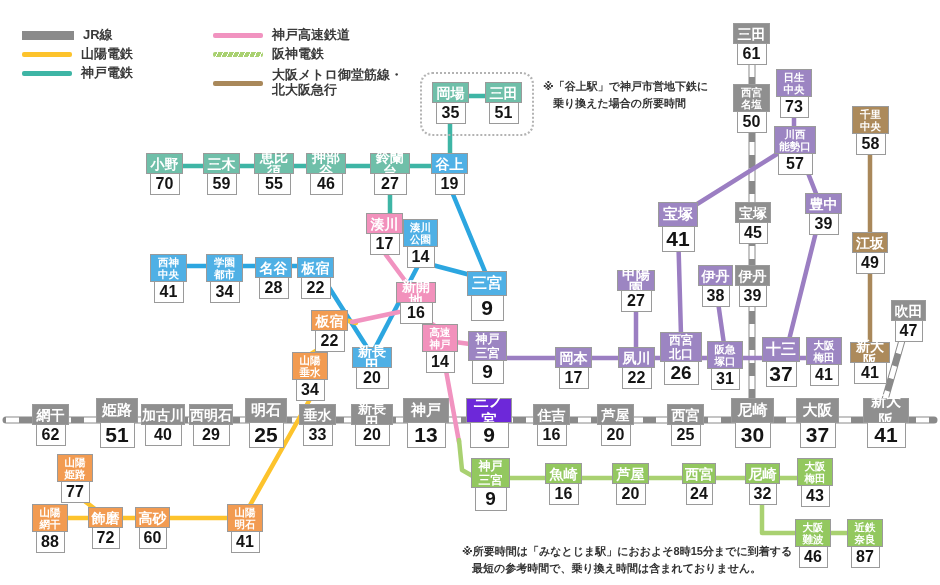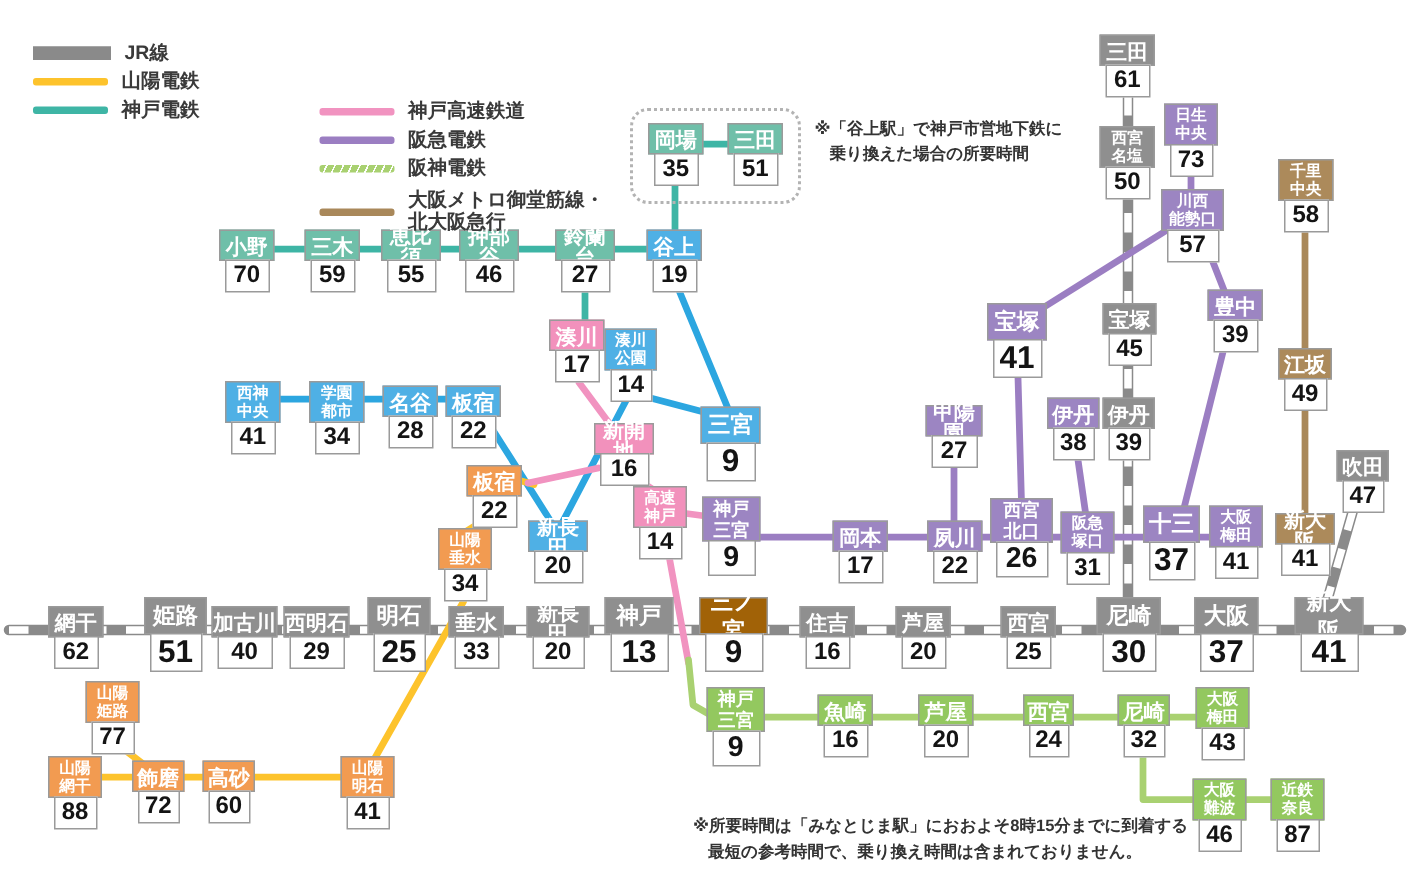--- a/index.html
+++ b/index.html
@@ -198,21 +198,21 @@
       </div>
       <div class="station s" style="left: 351px; top: 404px;">
         <div class="nm" style="width: 42px; background: rgb(143, 143, 143);">新長田</div>
         <div class="tm" style="width: 35px;">20</div>
       </div>
       <div class="station l" style="left: 403px; top: 398px;">
         <div class="nm" style="width: 46px; background: rgb(143, 143, 143);">神戸</div>
         <div class="tm" style="width: 39px;">13</div>
       </div>
       <div class="station l" style="left: 466px; top: 398px;">
-        <div class="nm" style="width: 46px; background: #a16207;">三ノ宮</div>
+        <div class="nm" style="width: 46px; background: #6d28d9;">三ノ宮</div>
         <div class="tm" style="width: 39px;">9</div>
       </div>
       <div class="station s" style="left: 533px; top: 404px;">
         <div class="nm" style="width: 37px; background: rgb(143, 143, 143);">住吉</div>
         <div class="tm" style="width: 30px;">16</div>
       </div>
       <div class="station s" style="left: 597px; top: 404px;">
         <div class="nm" style="width: 37px; background: rgb(143, 143, 143);">芦屋</div>
         <div class="tm" style="width: 30px;">20</div>
       </div>
@@ -387,28 +387,24 @@
       </div>
       <div class="legend-row">
         <span class="swatch" style="background: rgb(253, 195, 44);"></span>
         <span class="legend-label">山陽電鉄</span>
       </div>
       <div class="legend-row">
         <span class="swatch" style="background: rgb(62, 181, 165);"></span>
         <span class="legend-label">神戸電鉄</span>
       </div>
     </div>
-  <div class="legend-col" id="legend-right" style="left:213px;top:26px;margin-top:39px;">
+  <div class="legend-col" id="legend-right" style="left:213px;top:26px;">
       <div class="legend-row">
         <span class="swatch" style="background: rgb(241, 147, 192);"></span>
         <span class="legend-label">神戸高速鉄道</span>
-      </div>
-      <div class="legend-row">
-        <span class="swatch" style="background: rgb(155, 126, 194);"></span>
-        <span class="legend-label">阪急電鉄</span>
       </div>
       <div class="legend-row">
         <span class="swatch hanshin-st"></span>
         <span class="legend-label">阪神電鉄</span>
       </div>
       <div class="legend-row" style="height: 38px;">
         <span class="swatch" style="background: rgb(169, 136, 90);"></span>
         <span class="legend-label">大阪メトロ御堂筋線・
 北大阪急行</span>
       </div>

